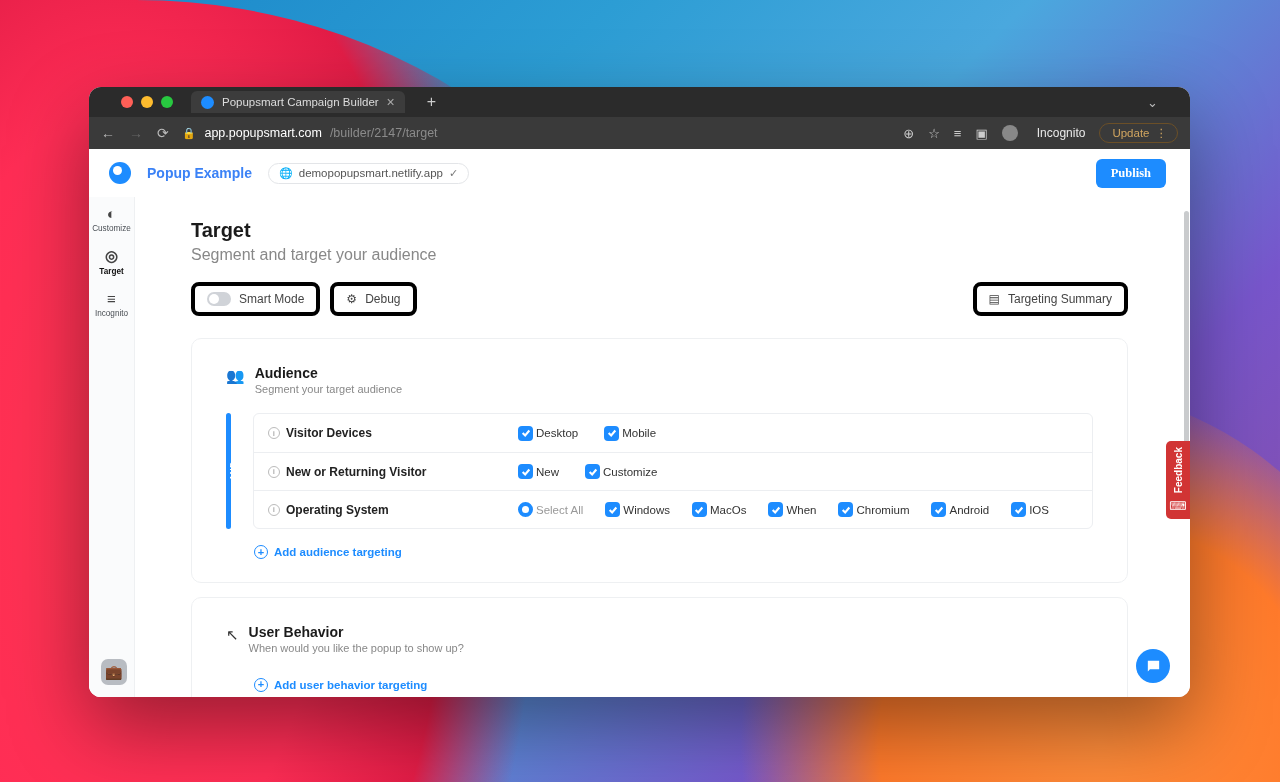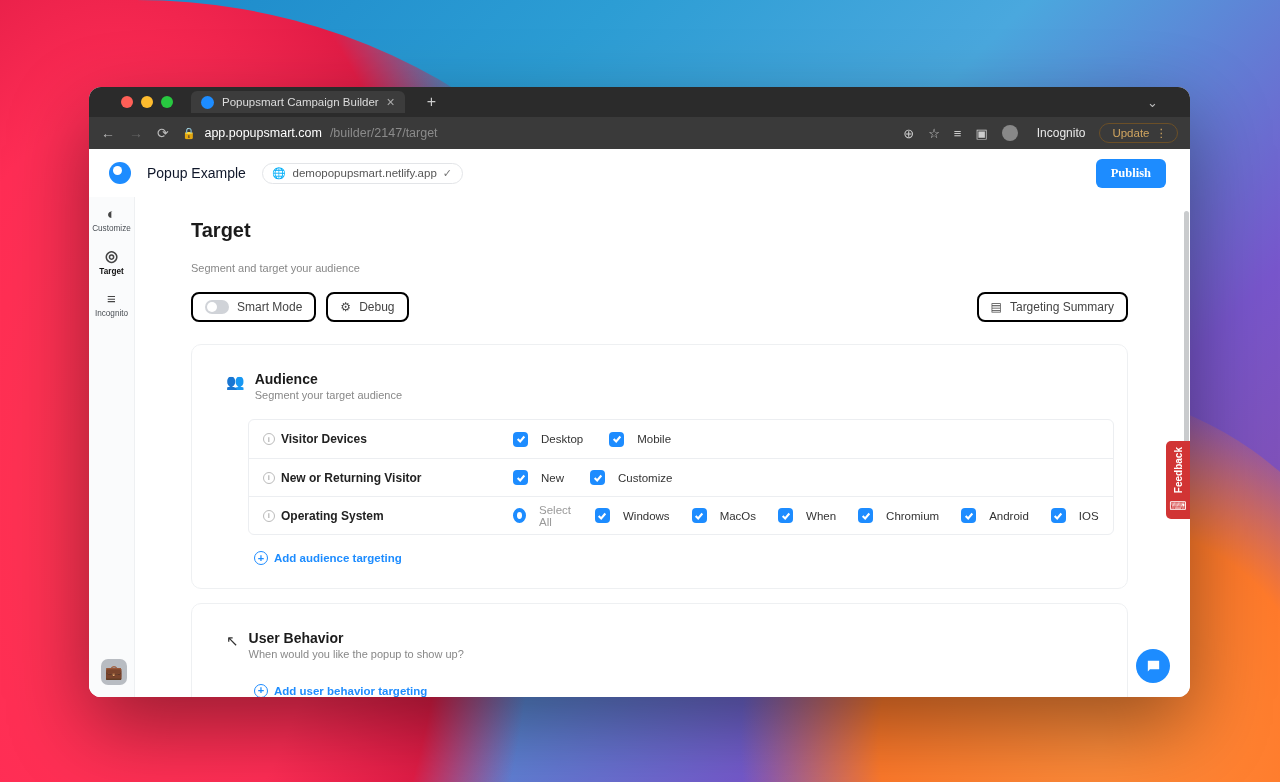--- a/index.html
+++ b/index.html
@@ -54,61 +54,61 @@
 .right-icons { display: flex; align-items: center; gap: 14px; color: #ccc; font-size: 13px; }
 .incognito { display: flex; align-items: center; gap: 19px; font-size: 12px; color: #eaeaea; }
 .incognito-ico { width: 16px; height: 16px; border-radius: 50%; background: #888; display: inline-block; }
 .update-pill { border: 1px solid #6b4f27; color: #d0a560; border-radius: 20px; padding: 2px 10px 2px 12px; font-size: 11.5px; display: flex; align-items: center; gap: 6px; }
 
 
 .app { display: flex; height: calc(610px - 62px); background: #fff; position: relative; }
 .appheader { height: 48px; display: flex; align-items: center; padding: 0 20px; gap: 16px; border-bottom: 0; position: absolute; top: 0; left: 0; right: 4px; background: #fff; z-index: 3; }
 .logo { width: 22px; height: 22px; border-radius: 50%; background: #1d8cff; display: inline-block; position: relative; }
 .logo::after { content: ''; position: absolute; width: 9px; height: 9px; background: #fff; border-radius: 50%; left: 4px; top: 4px; }
-.appname { font-size: 14px; font-weight: 400; color: #0f172a; }
+.appname { font-size: 14px; font-weight: 700; color: #3b82f6; }
 .hostpill { border: 1px solid #e3e5e8; border-radius: 16px; padding: 3px 10px; font-size: 11.5px; color: #555; display: flex; align-items: center; gap: 6px; }
 .globe-ico { font-size: 11px; }
 .check-circle { font-size: 11px; color: #777; }
 .publish-btn { margin-left: auto; background: #1d8cff; color: #fff; font-size: 12.5px; font-weight: 600; padding: 7px 15px; border: none; border-radius: 6px; cursor: pointer; font-family: Liberation Serif, serif; }
 
 .leftbar { width: 46px; background: #fafbfc; border-right: 1px solid #eef0f2; padding-top: 48px; display: flex; flex-direction: column; align-items: center; }
 .leftbar .item { width: 100%; text-align: center; padding: 8px 0 6px; font-size: 8.2px; color: #4a4f55; cursor: pointer; }
 .leftbar .item.active { color: #111; font-weight: 600; }
 .leftbar .item .lb-ico { display: block; font-size: 15px; margin-bottom: 2px; color: #444; }
 
 .main-scroll { flex: 1; padding-top: 48px; height: 100%; overflow-y: auto; padding-right: 6px; }
 .main-scroll::-webkit-scrollbar { width: 6px; }
 .main-scroll::-webkit-scrollbar-thumb { background: #c0c3c7; border-radius: 4px; }
 .main-inner { padding: 22px 56px 40px 56px; }
 
 .page-title { font-size: 20px; font-weight: 800; color: #1b1b1b; }
-.page-sub { font-size: 11px; color: #888; margin-top: 20px; }
+.page-sub { font-size: 16px; color: #888; margin-top: 4px; }
 
 .mode-row { display: flex; align-items: center; margin-top: 18px; gap: 10px; }
-.pill-btn { border: 2px solid #000000; background: #fff; border-radius: 8px; padding: 6px 12px; display: inline-flex; align-items: center; gap: 8px; font-size: 12px; color: #444; cursor: pointer; }
+.pill-btn { border: 4px solid #000000; background: #fff; border-radius: 8px; padding: 6px 12px; display: inline-flex; align-items: center; gap: 8px; font-size: 12px; color: #444; cursor: pointer; }
 .toggle { width: 24px; height: 14px; border-radius: 10px; background: #d0d3d8; position: relative; display: inline-block; }
 .toggle::after { content: ''; width: 10px; height: 10px; border-radius: 50%; background: #fff; position: absolute; left: 2px; top: 2px; }
 .targeting-summary { margin-left: auto; }
 
 .card { background: #fff; border: 1px solid #eef0f2; border-radius: 10px; margin-top: 22px; padding: 26px 34px 22px 34px; position: relative; }
 .section-head { display: flex; align-items: flex-start; gap: 10px; }
 .section-ico { font-size: 15px; color: #333; margin-top: 2px; }
 .section-title { font-size: 14px; font-weight: 800; color: #1b1b1b; }
 .section-sub { font-size: 11px; color: #888; margin-top: 2px; }
 
 .targeting-block { display: flex; margin-top: 18px; position: relative; }
 .and-stripe { width: 5px; background: #1d8cff; border-radius: 4px; margin-right: 22px; position: relative; }
 .and-label { position: absolute; left: -3px; top: 50%; transform: translateY(-50%) rotate(-90deg); font-size: 8px; font-weight: 700; color: #fff; letter-spacing: .5px; }
 .rows { flex: 1; border: 1px solid #eceef1; border-radius: 6px; overflow: hidden; }
 .row { display: flex; align-items: center; height: 38px; padding: 0 14px 0 14px; border-top: 1px solid #eceef1; position: relative; }
 .row:first-child { border-top: 0; }
 .row-label { width: 250px; display: flex; align-items: center; gap: 6px; font-size: 12px; font-weight: 700; color: #222; }
 .info-ico { width: 12px; height: 12px; border: 1px solid #bbb; border-radius: 50%; display: inline-flex; align-items: center; justify-content: center; font-size: 8px; color: #888; font-weight: 400; }
 .row-opts { display: flex; align-items: center; gap: 26px; flex: 1; }
-.opt { display: flex; align-items: center; gap: 13px; font-size: 11.5px; color: #333; }
+.opt { display: flex; align-items: center; gap: 3px; font-size: 11.5px; color: #333; }
 .cbx { width: 15px; height: 15px; border-radius: 4px; background: #1d8cff; display: inline-flex; align-items: center; justify-content: center; }
 .cbx svg { width: 10px; height: 10px; fill: none; stroke: #fff; stroke-width: 2.5; }
 .radio-c { width: 15px; height: 15px; border-radius: 50%; border: 4px solid #1d8cff; background: #fff; display: inline-block; }
 .select-all-txt { color: #999; }
 .rows-wrap { position: relative; flex: 1; }
 
 .add-link { display: inline-flex; align-items: center; gap: 6px; font-size: 11.5px; color: #1d8cff; font-weight: 600; margin-top: 16px; cursor: pointer; }
 .add-ico { width: 14px; height: 14px; border: 1.5px solid #1d8cff; border-radius: 50%; display: inline-flex; align-items: center; justify-content: center; font-size: 11px; line-height: 1; }
 
 .behavior-card { margin-top: 14px; }

